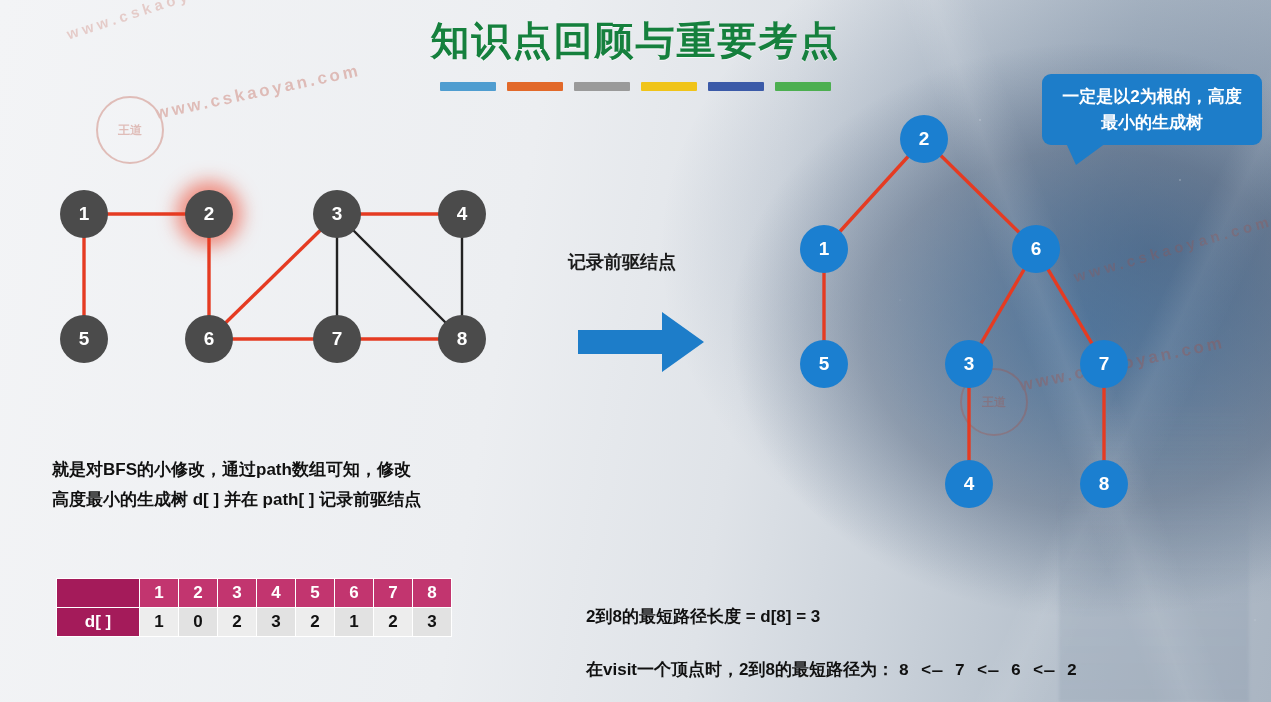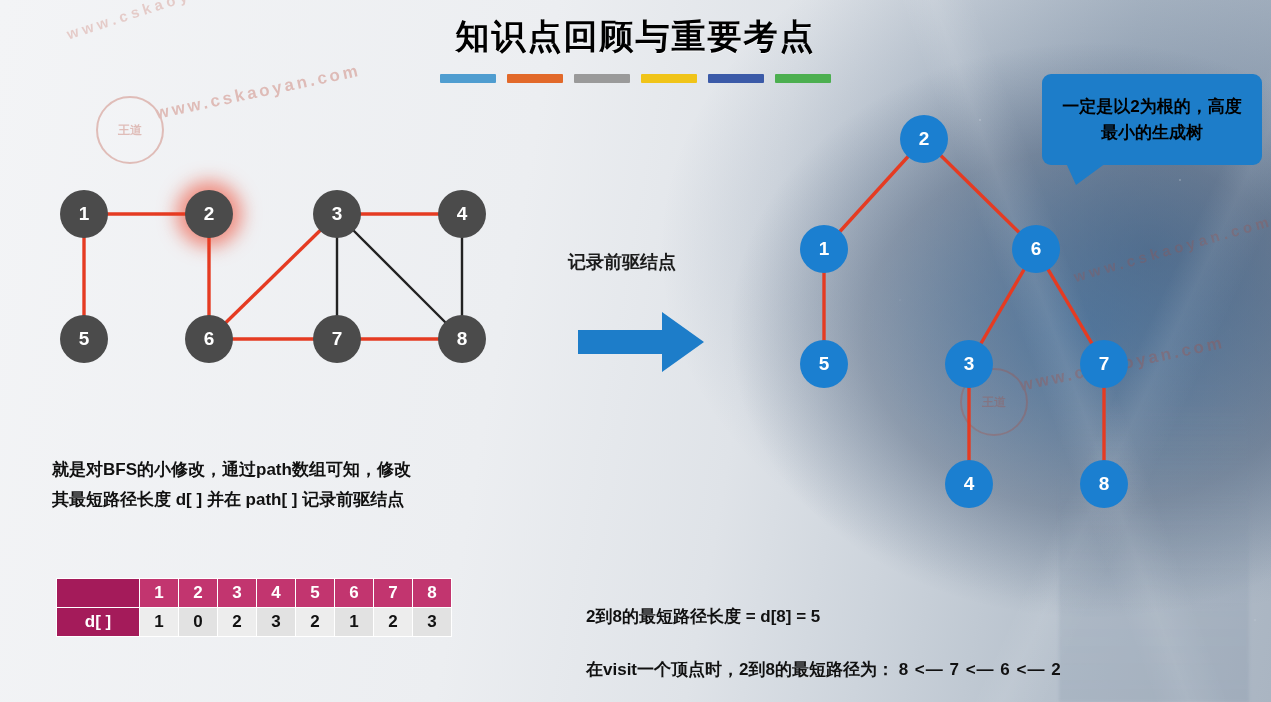--- a/index.html
+++ b/index.html
@@ -37,21 +37,21 @@
     position:absolute;right:22px;bottom:0;width:190px;height:330px;pointer-events:none;
     background:linear-gradient(180deg, rgba(150,165,182,0) 0%, rgba(120,140,162,.22) 45%, rgba(105,125,150,.30) 100%);
     border-radius:60px 60px 0 0;
     filter:blur(1.5px);
     opacity:.55;
   }
 
   
   .title-wrap{position:absolute;left:0;top:14px;width:1271px;text-align:center;}
   .title{
-    font-size:34px;font-weight:bold;color:#000000;letter-spacing:2px;
+    font-size:39px;font-weight:bold;color:#15803d;letter-spacing:2px;
     text-shadow:0 1px 0 rgba(255,255,255,.6);
   }
   .title-bars{
     margin:14px auto 0;width:392px;display:flex;gap:11px;justify-content:center;
   }
   .title-bars i{display:block;width:56px;height:9px;border-radius:1px;}
 
   
   .wm{position:absolute;pointer-events:none;opacity:.30;}
   .wm .seal{
@@ -91,22 +91,22 @@
   }
   .arrow{position:absolute;left:578px;top:310px;}
 
   
   .right-tree{position:absolute;left:780px;top:95px;width:430px;height:440px;}
   .node.blue{background:#1b7fd0;}
 
   
   .callout{
     position:absolute;left:1042px;top:74px;width:196px;
-    background:#1d7dc9;color:#000000;border-radius:9px;
-    padding:20px 12px;text-align:center;font-size:17px;line-height:1.5;font-weight:bold;
+    background:#1d7dc9;color:#ffffff;border-radius:9px;
+    padding:10px 12px;text-align:center;font-size:17px;line-height:1.5;font-weight:bold;
   }
   .callout .tail{
     position:absolute;left:24px;bottom:-20px;width:0;height:0;
     border-left:10px solid transparent;border-right:30px solid transparent;
     border-top:22px solid #1d7dc9;
   }
 
   
   .para-left{
     position:absolute;left:52px;top:455px;width:470px;
@@ -121,21 +121,21 @@
   }
   .tbl th.corner{background:#a41b5a;width:80px;}
   .tbl th{background:#c2356f;color:#fff;}
   .tbl td.rowhead{background:#a41b5a;color:#fff;width:80px;}
   .tbl td.cell{background:#ededed;color:#111;}
   .tbl td.cell.alt{background:#e2e2e2;}
 
   
   .para-r1{position:absolute;left:586px;top:605px;font-size:17px;font-weight:bold;color:#111;}
   .para-r2{position:absolute;left:586px;top:658px;font-size:17px;font-weight:bold;color:#111;}
-  .mono-path{font-family:Liberation Sans, sans-serif;letter-spacing:1px;}
+  .mono-path{font-family:Liberation Mono, monospace;letter-spacing:1px;}
 </style>
 </head>
 <body>
 
 <div class="bg-stars"></div>
 <div class="bg-streaks"></div>
 <div class="bg-figure"></div>
 
 <div class="wm wm-1">
   <div class="seal">王道</div>
@@ -218,21 +218,21 @@
     </div>
 </div>
 
 <div class="callout">
   <span>一定是以2为根的，高度最小的生成树</span>
   <span class="tail"></span>
 </div>
 
 <div class="para-left">
   <div>就是对BFS的小修改，通过path数组可知，修改</div>
-  <div>其最短路径长度 d[ ] 并在 path[ ] 记录前驱结点</div>
+  <div>高度最小的生成树 d[ ] 并在 path[ ] 记录前驱结点</div>
 </div>
 
 <table class="tbl">
   <thead>
     <tr>
       <th class="corner"></th>
     <th>1</th>
         <th>2</th>
         <th>3</th>
         <th>4</th>
@@ -250,17 +250,17 @@
         <td class="cell">2</td>
         <td class="cell alt">3</td>
         <td class="cell">2</td>
         <td class="cell alt">1</td>
         <td class="cell">2</td>
         <td class="cell alt">3</td>
       </tr>
     </tbody>
 </table>
 
-<div class="para-r1">2到8的最短路径长度 = d[8] = 5</div>
+<div class="para-r1">2到8的最短路径长度 = d[8] = 3</div>
 <div class="para-r2">
   <span>在visit一个顶点时，2到8的最短路径为：</span>
   <span class="mono-path">8  &lt;—  7  &lt;—  6  &lt;—  2</span>
 </div>
 
 </body></html>

